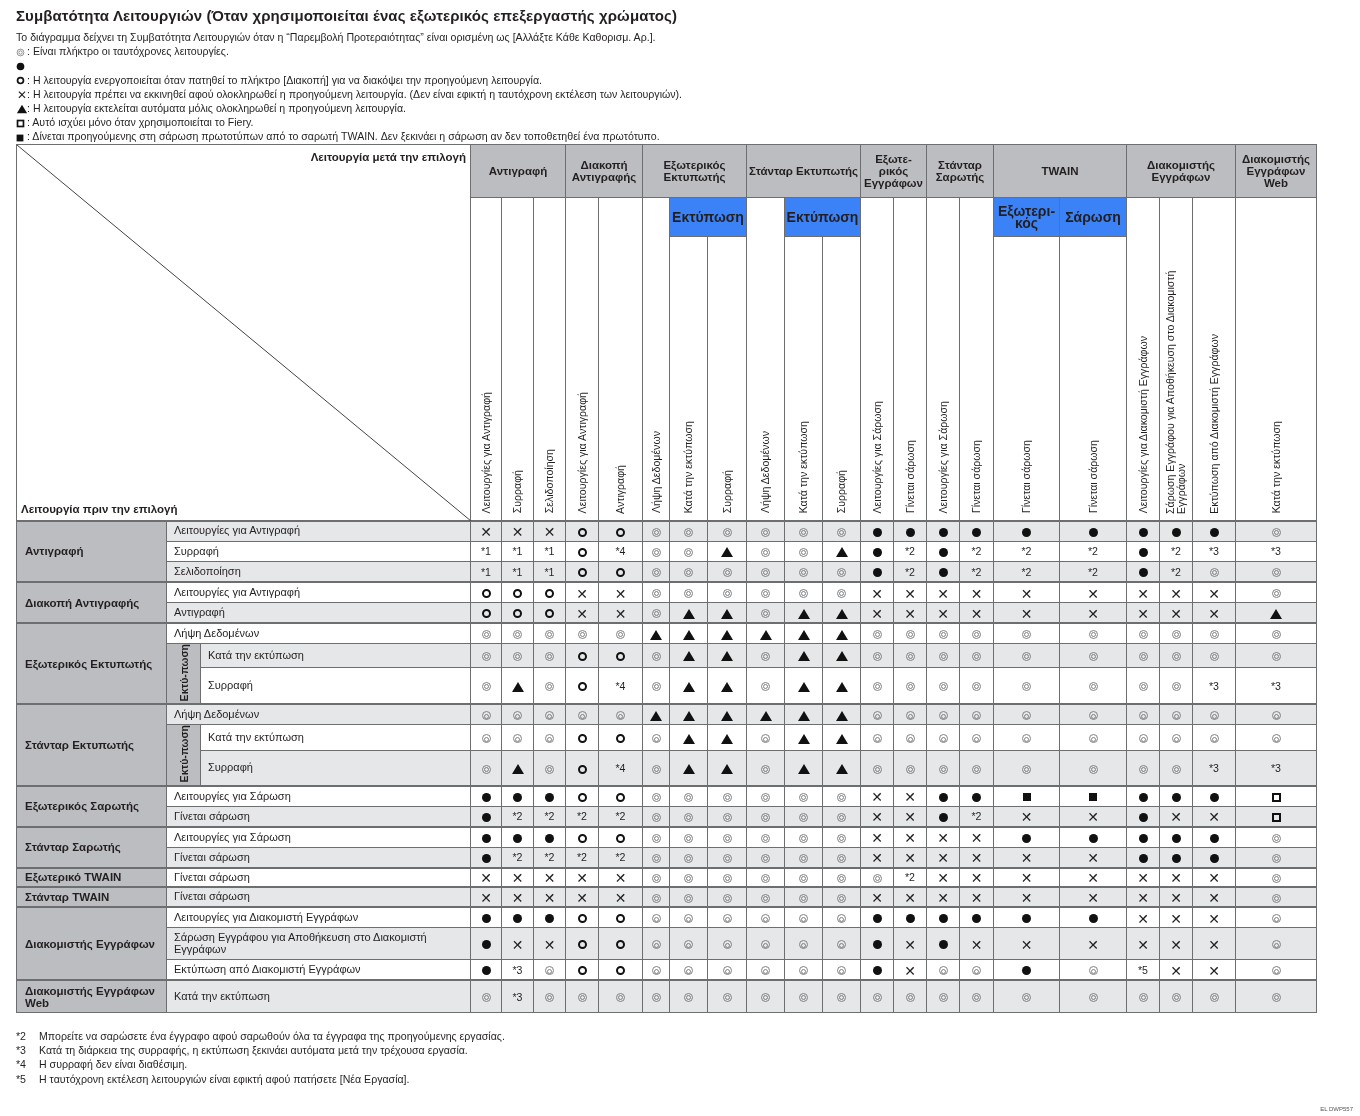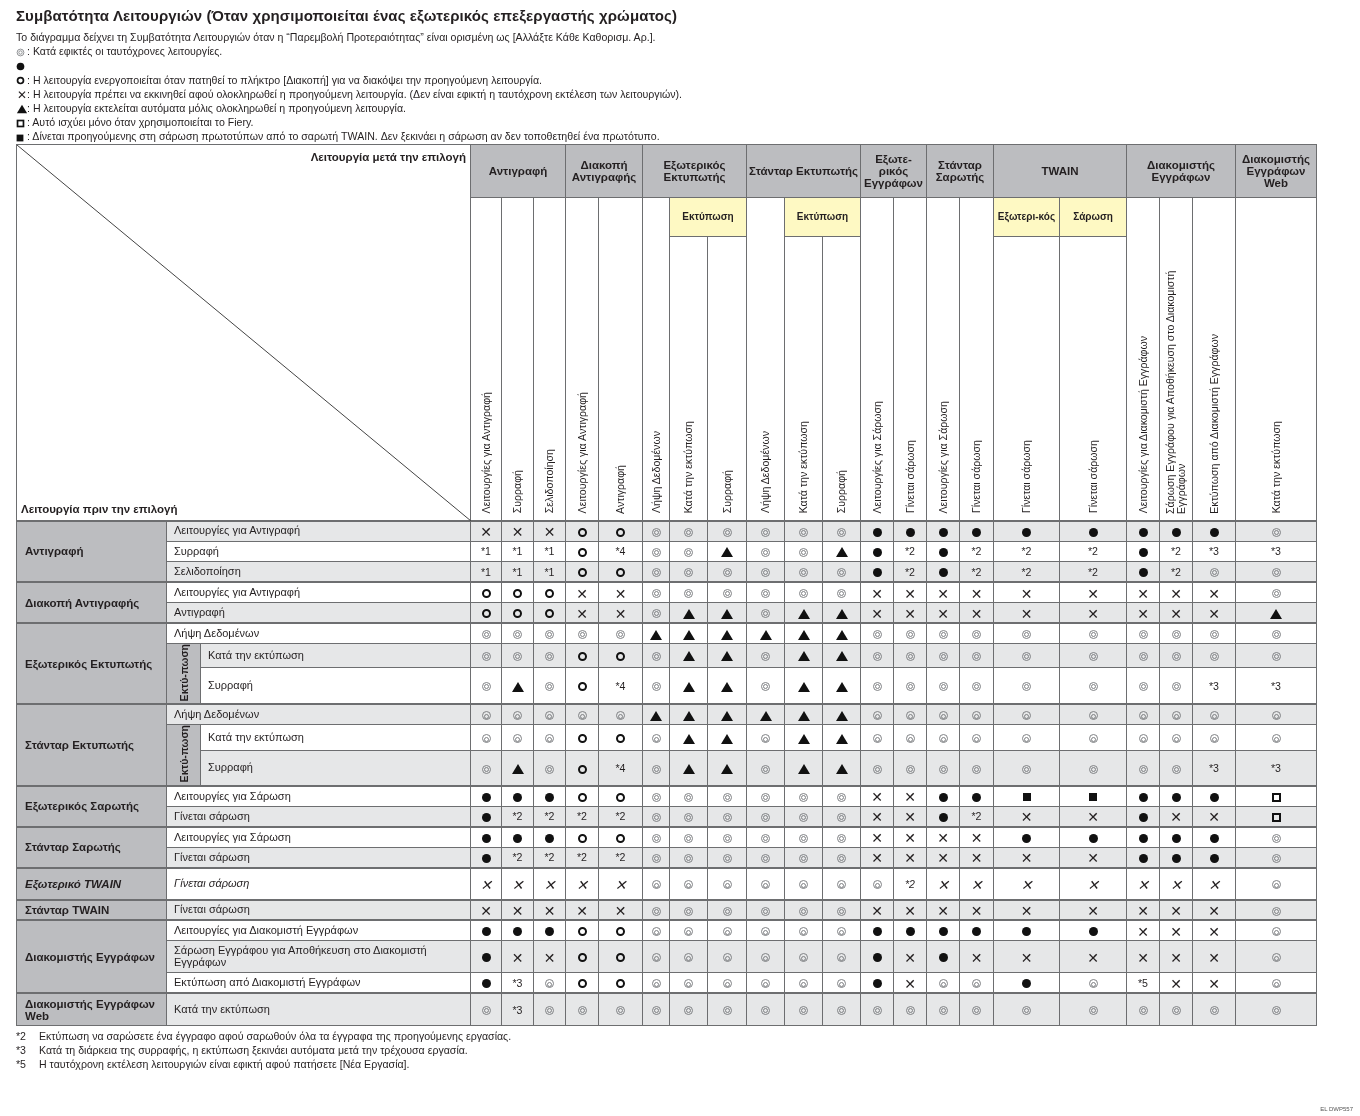--- a/index.html
+++ b/index.html
@@ -4,21 +4,21 @@
 <style>
   * { box-sizing: border-box; }
   body { margin:0; background:#ffffff; width:1360px; height:1116px; position:relative; font-family:"Liberation Sans", sans-serif; color:#231f20; overflow:hidden; }
   .title { position:absolute; left:16px; top:7px; font-size:15px; font-weight:bold; letter-spacing:0.1px; }
   .intro { position:absolute; left:16px; top:30px; font-size:10.6px; line-height:14.2px; }
   .intro .row { white-space:nowrap; }
   .sym { display:inline-block; width:11px; text-align:left; }
   table.grid { position:absolute; left:16px; top:144px; border-collapse:collapse; table-layout:fixed; font-size:11px; }
   table.grid td, table.grid th { border:1px solid #6d6e70; padding:0; text-align:center; vertical-align:middle; }
   .hdr { background:#bcbdc0; font-weight:bold; font-size:11.5px; line-height:12px; }
-  .subhdr { background:#fef9c3; font-weight:bold; font-size:10px; line-height:12px; }
+  .subhdr { background:#3b82f6; font-weight:bold; font-size:14px; line-height:12px; }
   .vert { writing-mode:vertical-rl; transform:rotate(180deg); font-weight:normal; font-size:10.6px; text-align:left; white-space:normal; line-height:11px; padding:4px 0; display:inline-block; max-height:290px; }
   .corner { position:relative; background:#fff; }
   .corner svg { position:absolute; left:0; top:0; }
   .corner .after { position:absolute; right:4px; top:6px; font-weight:bold; font-size:11.5px; }
   .corner .before { position:absolute; left:4px; bottom:5px; font-weight:bold; font-size:11.5px; }
   .grp { background:#bcbdc0; font-weight:bold; text-align:left !important; padding-left:8px !important; font-size:11.5px; line-height:12px; }
   .sub { text-align:left !important; padding-left:7px !important; font-size:11px; line-height:11.5px; }
   .print-lbl { background:#bcbdc0; font-weight:bold; font-size:10.5px; }
   .print-lbl span { writing-mode:vertical-rl; transform:rotate(180deg); display:inline-block; line-height:10px; }
   tr.shade td.c, tr.shade td.sub { background:#e6e7e8; }
@@ -38,21 +38,21 @@
   .code { position:absolute; right:7px; top:1106px; font-size:6px; color:#555; }
 </style>
 </head>
 <body>
 
 <div class="title">Συμβατότητα Λειτουργιών (Όταν χρησιμοποιείται ένας εξωτερικός επεξεργαστής χρώματος)</div>
 
 <div class="intro">
   <div class="row">Το διάγραμμα δείχνει τη Συμβατότητα Λειτουργιών όταν η “Παρεμβολή Προτεραιότητας” είναι ορισμένη ως [Αλλάξτε Κάθε Καθορισμ. Αρ.].</div>
   <div id="legend">
-      <div class="row"><span class="sym"><span class="sym-dbl" style="transform: scale(0.85);"></span></span><span>: Κατά εφικτές οι ταυτόχρονες λειτουργίες.</span></div>
+      <div class="row"><span class="sym"><span class="sym-dbl" style="transform: scale(0.85);"></span></span><span>: Είναι πλήκτρο οι ταυτόχρονες λειτουργίες.</span></div>
       <div class="row"><span class="sym"><span class="sym-dot" style="transform: scale(0.85);"></span></span></div>
       <div class="row"><span class="sym"><span class="sym-ring" style="transform: scale(0.85);"></span></span><span>: Η λειτουργία ενεργοποιείται όταν πατηθεί το πλήκτρο [Διακοπή] για να διακόψει την προηγούμενη λειτουργία.</span></div>
       <div class="row"><span class="sym"><span class="sym-x" style="transform: scale(0.85);">✕</span></span><span>: Η λειτουργία πρέπει να εκκινηθεί αφού ολοκληρωθεί η προηγούμενη λειτουργία. (Δεν είναι εφικτή η ταυτόχρονη εκτέλεση των λειτουργιών).</span></div>
       <div class="row"><span class="sym"><span class="sym-tri" style="transform: scale(0.85);"></span></span><span>: Η λειτουργία εκτελείται αυτόματα μόλις ολοκληρωθεί η προηγούμενη λειτουργία.</span></div>
       <div class="row"><span class="sym"><span class="sym-sq" style="transform: scale(0.85);"></span></span><span>: Αυτό ισχύει μόνο όταν χρησιμοποιείται το Fiery.</span></div>
       <div class="row"><span class="sym"><span class="sym-blk" style="transform: scale(0.85);"></span></span><span>: Δίνεται προηγούμενης στη σάρωση πρωτοτύπων από το σαρωτή TWAIN. Δεν ξεκινάει η σάρωση αν δεν τοποθετηθεί ένα πρωτότυπο.</span></div>
     </div>
 </div>
 
 <table class="grid" id="grid">
@@ -491,21 +491,21 @@
         <td class="c"><span class="sym-x">✕</span></td>
         <td class="c"><span class="sym-x">✕</span></td>
         <td class="c"><span class="sym-x">✕</span></td>
         <td class="c"><span class="sym-x">✕</span></td>
         <td class="c"><span class="sym-x">✕</span></td>
         <td class="c"><span class="sym-dot"></span></td>
         <td class="c"><span class="sym-dot"></span></td>
         <td class="c"><span class="sym-dot"></span></td>
         <td class="c"><span class="sym-dbl"></span></td>
       </tr>
-      <tr style="height: 32px; border-top: 2px solid rgb(109, 110, 112); font-style: italic;">
+      <tr style="height: 19px; border-top: 2px solid rgb(109, 110, 112);">
         <td class="grp" rowspan="1" colspan="1">Εξωτερικό TWAIN</td>
         <td class="sub" colspan="2">Γίνεται σάρωση</td>
         <td class="c"><span class="sym-x">✕</span></td>
         <td class="c"><span class="sym-x">✕</span></td>
         <td class="c"><span class="sym-x">✕</span></td>
         <td class="c"><span class="sym-x">✕</span></td>
         <td class="c"><span class="sym-x">✕</span></td>
         <td class="c"><span class="sym-dbl"></span></td>
         <td class="c"><span class="sym-dbl"></span></td>
         <td class="c"><span class="sym-dbl"></span></td>
@@ -643,18 +643,19 @@
         <td class="c"><span class="sym-dbl"></span></td>
         <td class="c"><span class="sym-dbl"></span></td>
         <td class="c"><span class="sym-dbl"></span></td>
         <td class="c"><span class="sym-dbl"></span></td>
         <td class="c"><span class="sym-dbl"></span></td>
       </tr>
     </tbody>
 </table>
 
 <div class="footnotes" id="footnotes">
-    <div class="fn"><span class="k">*2</span><span>Εκτύπωση να σαρώσετε ένα έγγραφο αφού σαρωθούν όλα τα έγγραφα της προηγούμενης εργασίας.</span></div>
+    <div class="fn"><span class="k">*2</span><span>Μπορείτε να σαρώσετε ένα έγγραφο αφού σαρωθούν όλα τα έγγραφα της προηγούμενης εργασίας.</span></div>
     <div class="fn"><span class="k">*3</span><span>Κατά τη διάρκεια της συρραφής, η εκτύπωση ξεκινάει αυτόματα μετά την τρέχουσα εργασία.</span></div>
+    <div class="fn"><span class="k">*4</span><span>Η συρραφή δεν είναι διαθέσιμη.</span></div>
     <div class="fn"><span class="k">*5</span><span>Η ταυτόχρονη εκτέλεση λειτουργιών είναι εφικτή αφού πατήσετε [Νέα Εργασία].</span></div>
   </div>
 
 <div class="code">EL DWP557</div>
 
 </body></html>

